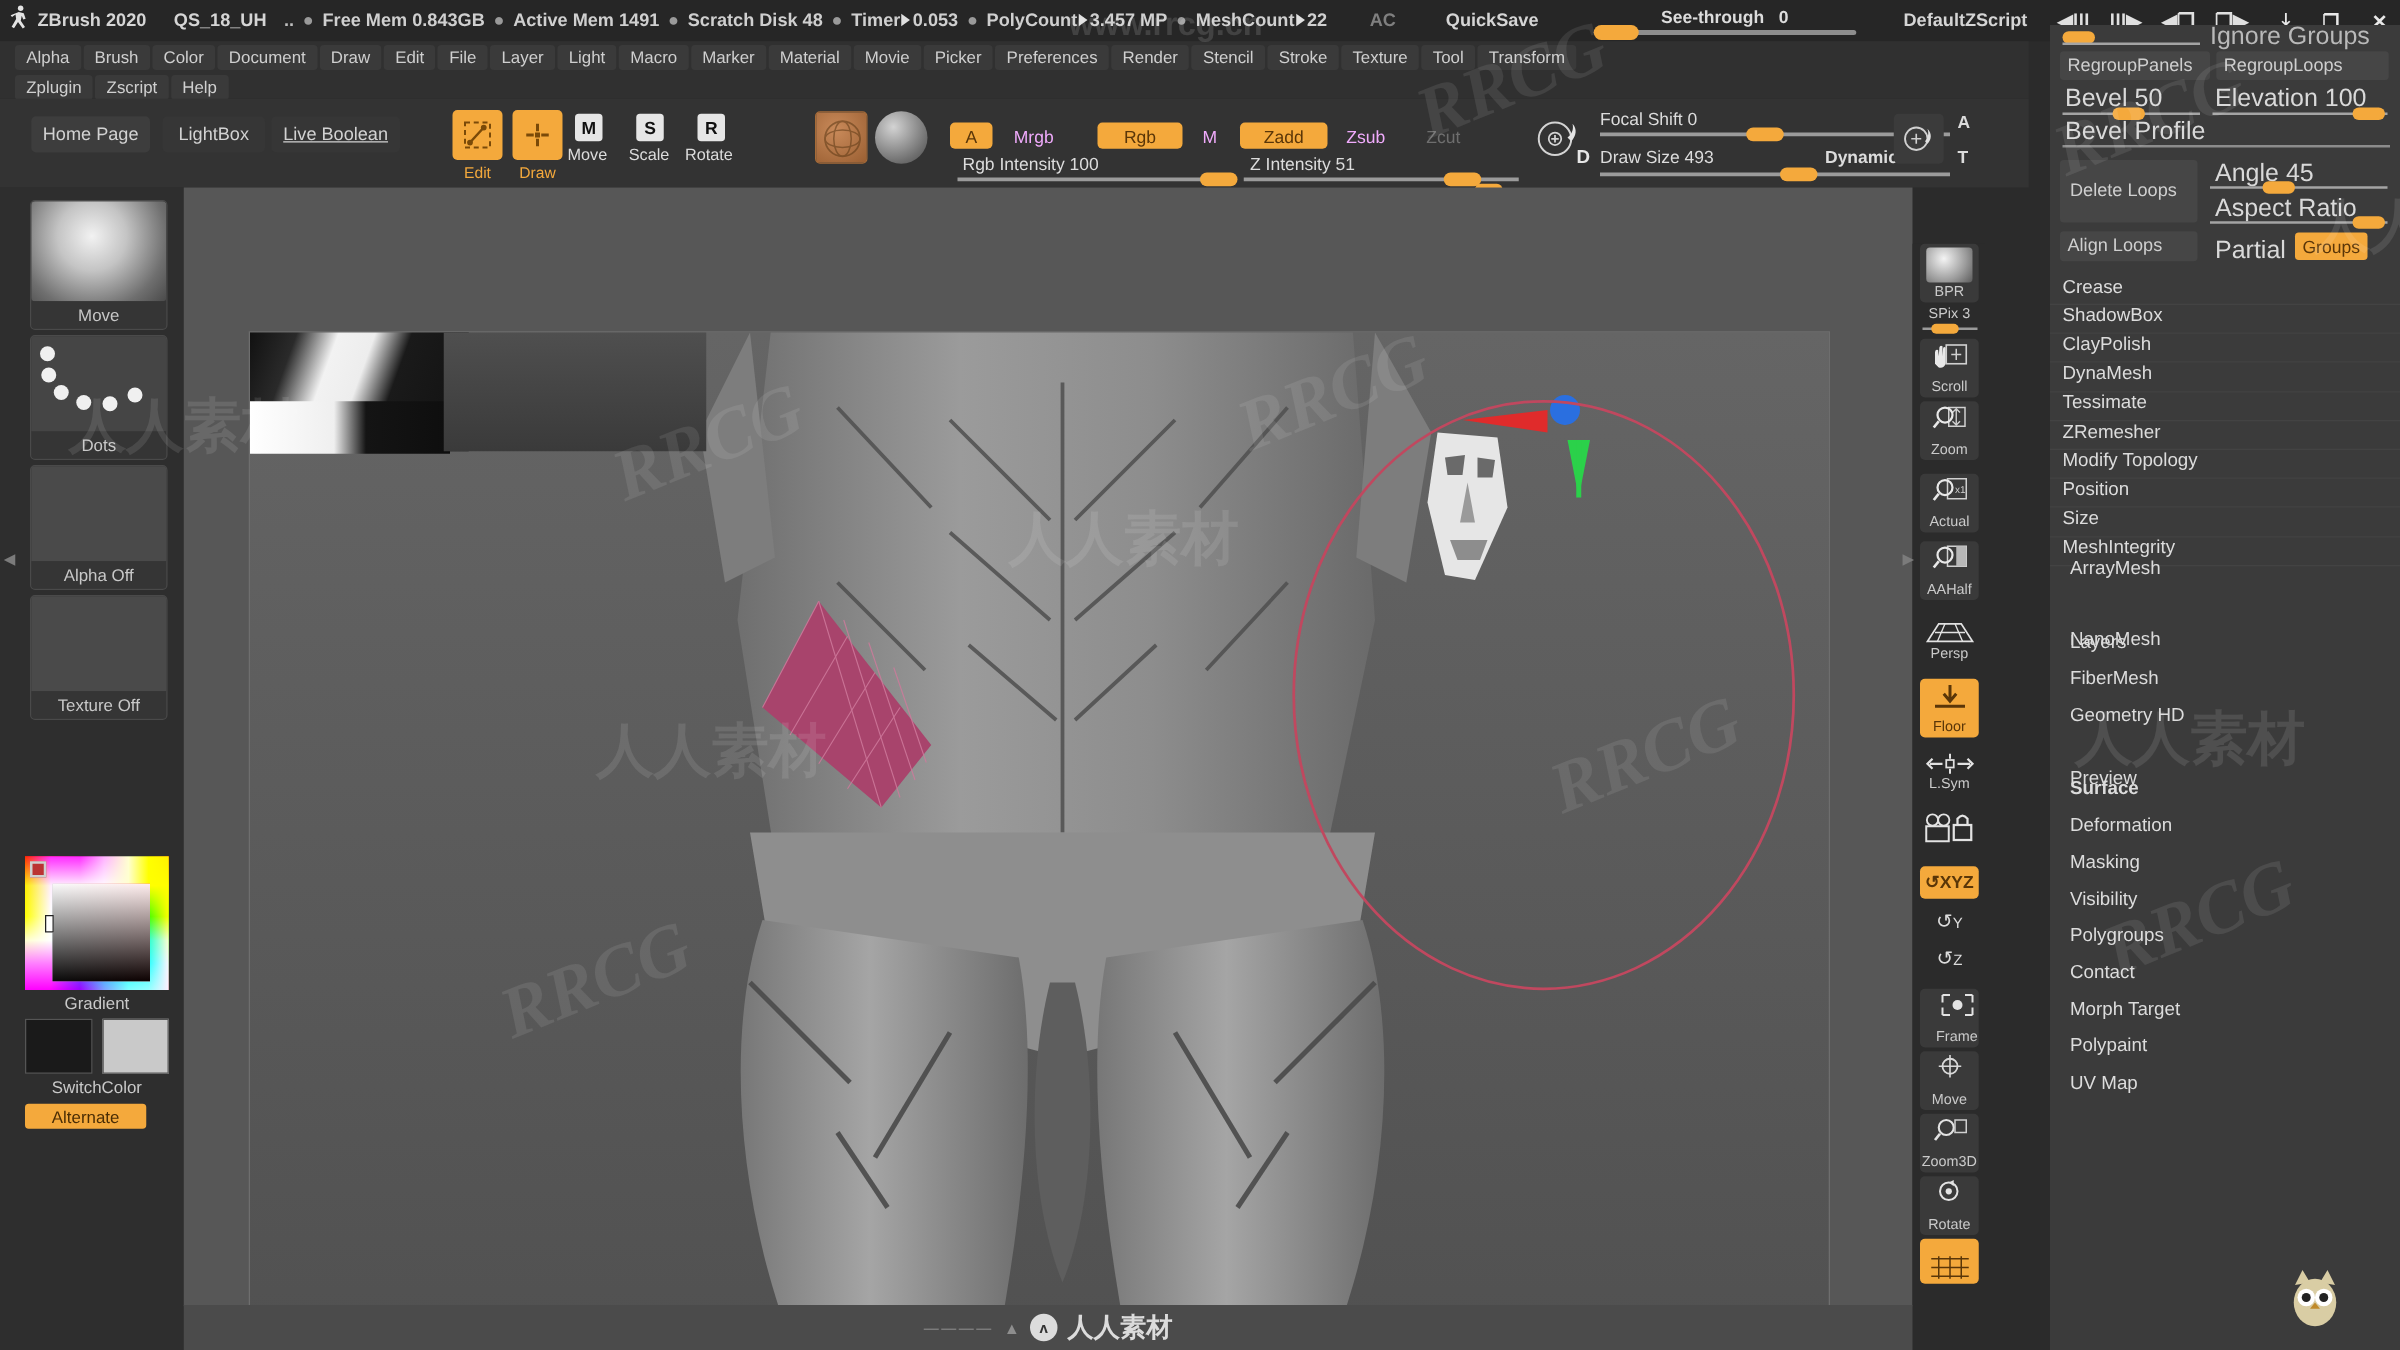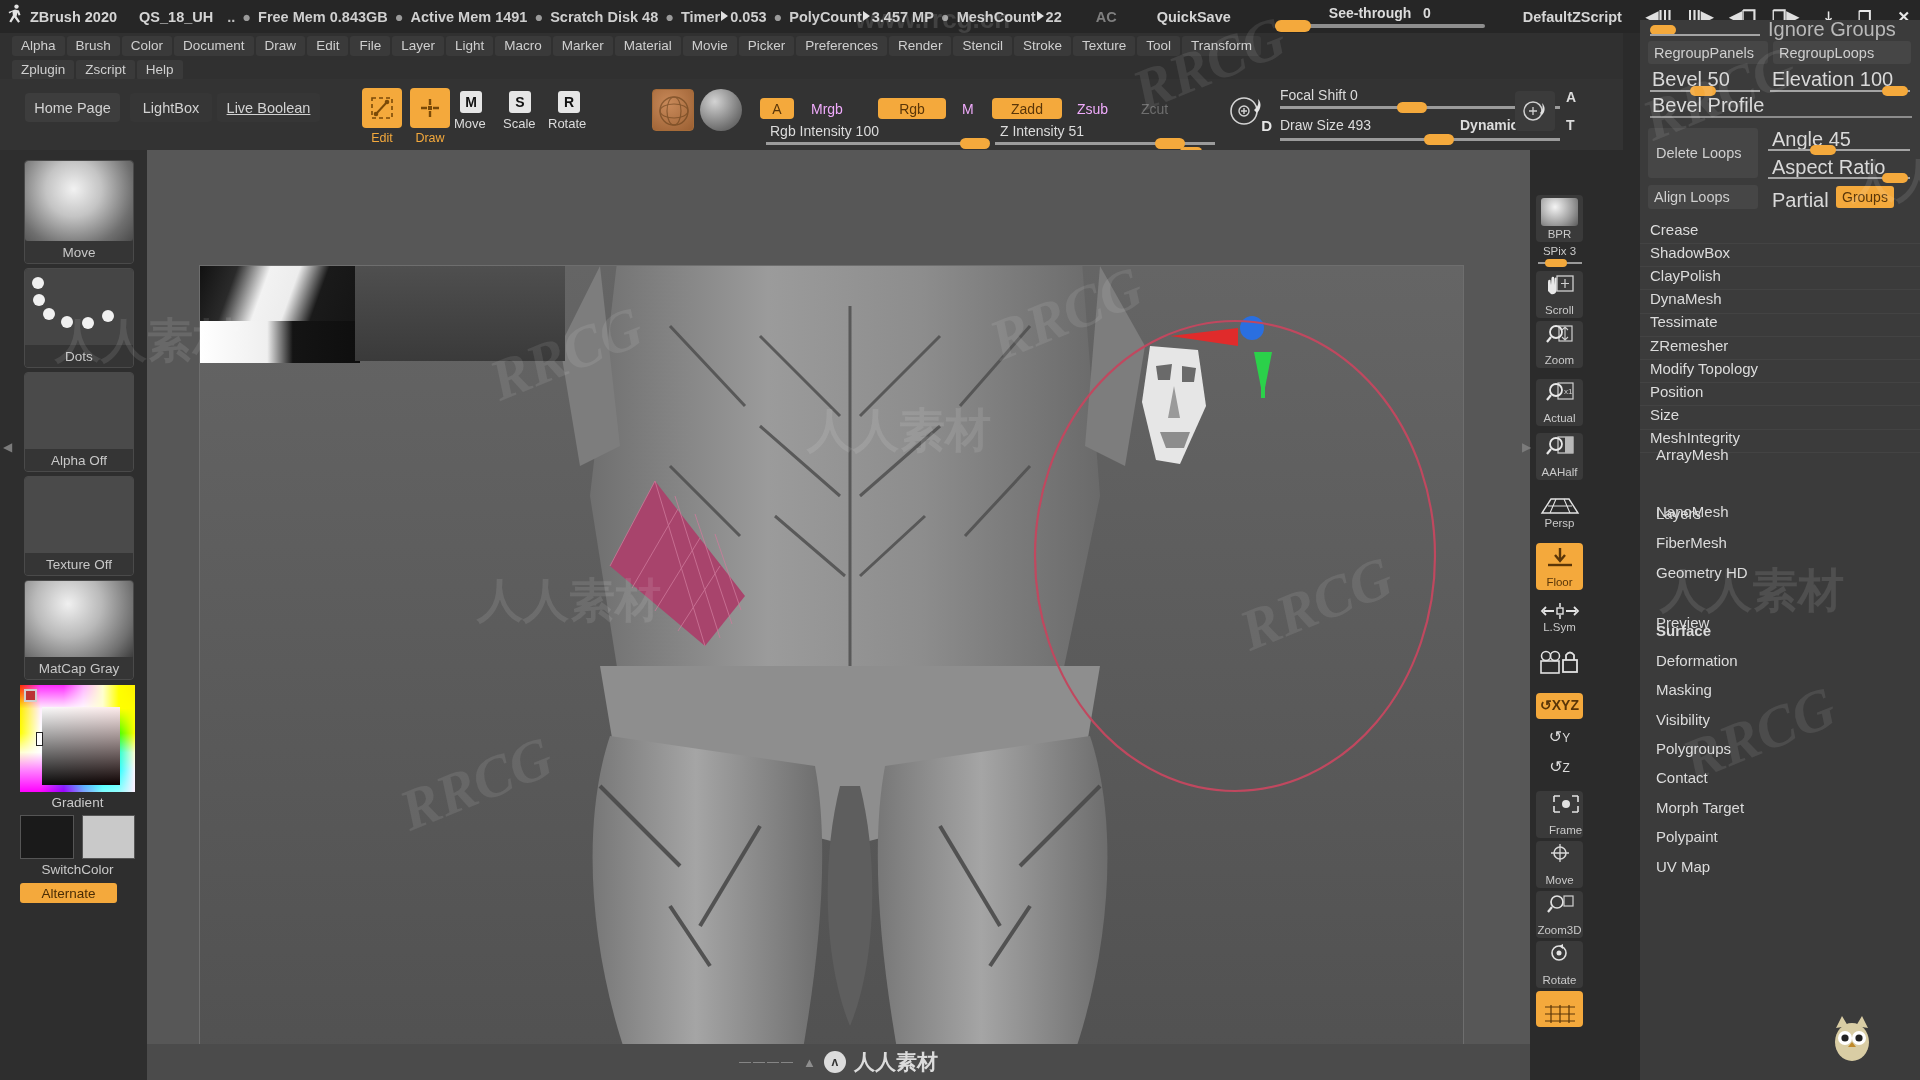--- a/index.html
+++ b/index.html
@@ -398,24 +398,20 @@
     <div class="swatch" style="top:222px;height:100px;">
       <div class="thumb" style="background:#4a4a4a;"></div>
       <div class="cap">Alpha Off</div>
     </div>
 
     <div class="swatch" style="top:326px;height:100px;">
       <div class="thumb" style="background:#4a4a4a;"></div>
       <div class="cap">Texture Off</div>
     </div>
 
-    <div class="swatch" style="top:430px;height:100px;">
-      <div class="thumb" style="background:radial-gradient(circle at 40% 30%,#f0f0f0 0%,#b9b9b9 40%,#707070 78%,#3d3d3d 100%);"></div>
-      <div class="cap">MatCap Gray</div>
-    </div>
 
     <div style="position:absolute;left:20px;top:535px;width:115px;height:107px;
                 background:linear-gradient(180deg,
                   #ff0000 0%,#ff00b0 16%,#7a00ff 33%,#0080ff 50%,#00e0d0 66%,#00ff2a 83%,#d8ff00 100%);
                 background-image:
                   linear-gradient(90deg,#ff0000,#ff00ff 18%,#4000ff 38%,#00a0ff 55%,#00ffd0 72%,#2aff00 86%,#ffee00 100%),
                   linear-gradient(180deg,#ff2a00,#ffee00 22%,#22ff00 45%,#00ffd0 63%,#0080ff 80%,#8000ff 100%);
                 background-blend-mode:screen;">
       <div style="position:absolute;left:4px;top:4px;width:13px;height:13px;border:2px solid #cfcfcf;background:#b33;"></div>
       <div style="position:absolute;left:22px;top:22px;width:78px;height:78px;

